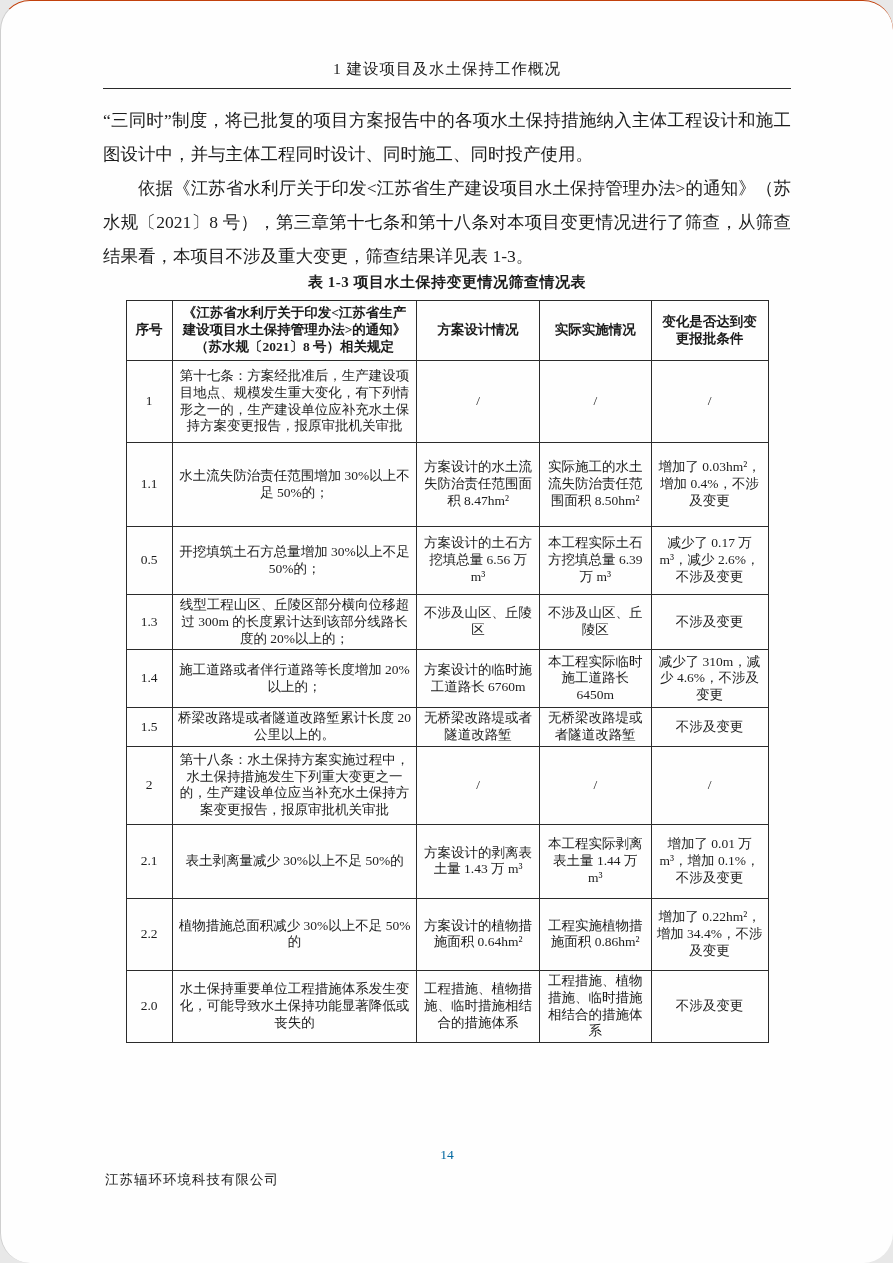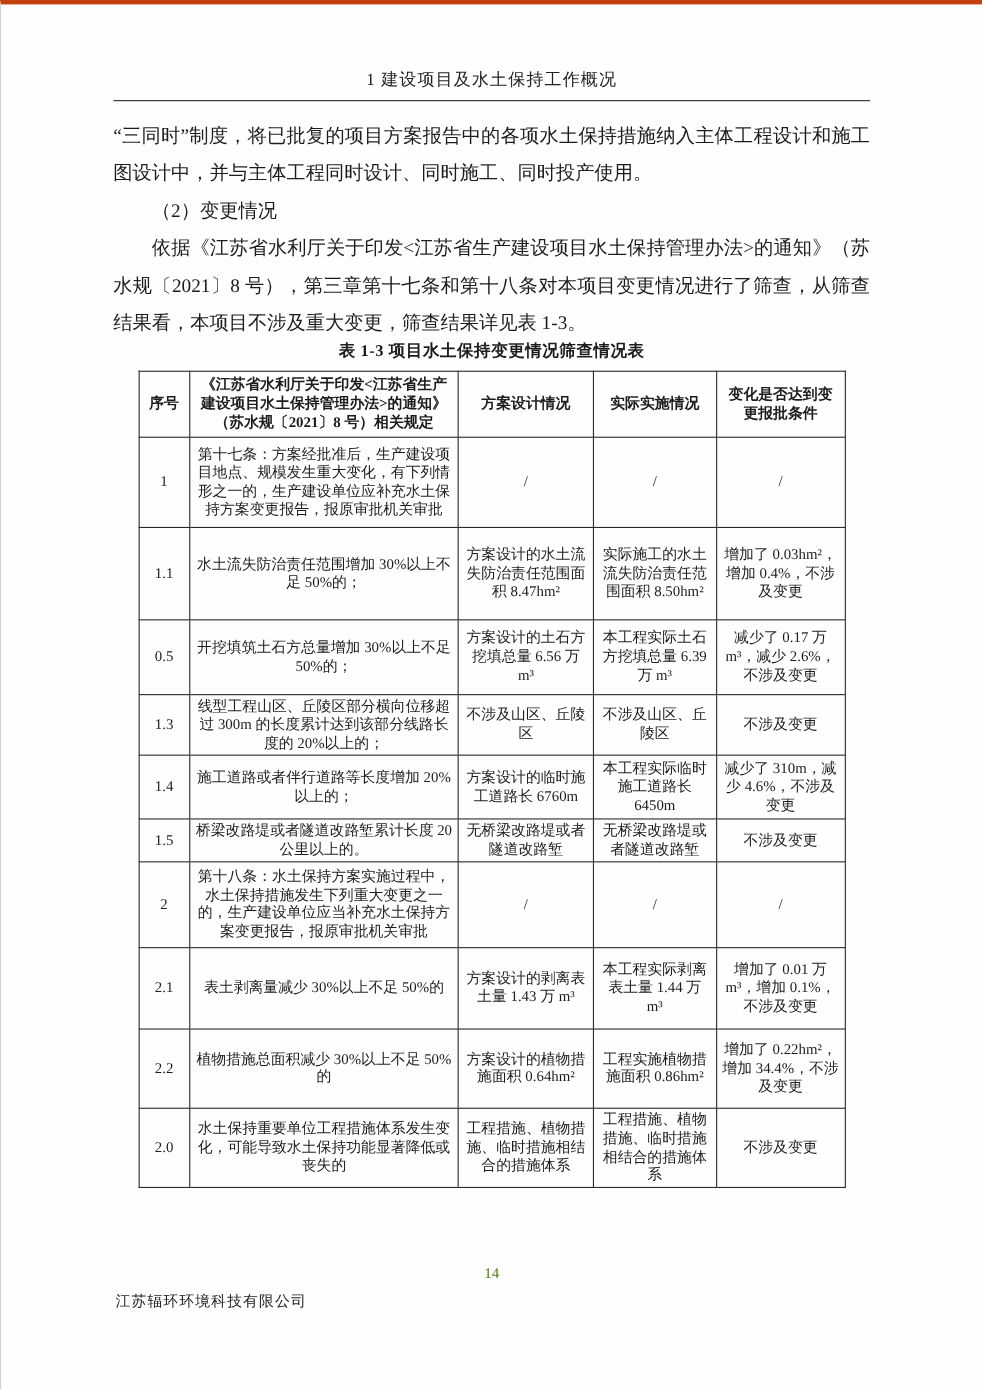--- a/index.html
+++ b/index.html
@@ -7,21 +7,22 @@
   .page {
     position: relative;
     width: 893px;
     height: 1263px;
     margin: 0 auto;
     background: #fefefe;
     color: #1c1c1c;
     font-family: "Liberation Serif", "DejaVu Serif", serif;
     overflow: hidden;
     border-left: 1px solid #cfcfcf;
-    border-top: 4px solid #c2410c;
+    border-top: 1px solid #c2410c;
+    border-radius: 30px;
   }
   .header-title {
     padding-top: 58px;
     text-align: center;
     font-size: 15.5px;
     letter-spacing: 1px;
     color: #222;
   }
   .header-rule {
     width: 688px;
@@ -80,42 +81,41 @@
   tr.r6  { height: 78px; }
   tr.r7  { height: 74px; }
   tr.r8  { height: 72px; }
   tr.r9  { height: 72px; }
   .page-number {
     position: absolute;
     left: 0; right: 0;
     top: 1146px;
     text-align: center;
     font-size: 13.5px;
-    color: #4d7c0f;
+    color: #0369a1;
   }
   .company {
     position: absolute;
     left: 104px;
     top: 1170px;
     font-size: 13.5px;
     letter-spacing: 1px;
     color: #222;
   }
 </style>
 </head>
 <body>
 
 <div class="page">
 
   <div class="header-title">1 建设项目及水土保持工作概况</div>
   <div class="header-rule"></div>
 
   <div class="content">
     <p class="para">“三同时”制度，将已批复的项目方案报告中的各项水土保持措施纳入主体工程设计和施工图设计中，并与主体工程同时设计、同时施工、同时投产使用。</p>
-    <p class="para indent">（2）变更情况</p>
     <p class="para indent">依据《江苏省水利厅关于印发&lt;江苏省生产建设项目水土保持管理办法&gt;的通知》（苏水规〔2021〕8 号），第三章第十七条和第十八条对本项目变更情况进行了筛查，从筛查结果看，本项目不涉及重大变更，筛查结果详见表 1-3。</p>
 
     <div class="table-title">表 1-3 项目水土保持变更情况筛查情况表</div>
 
     <table class="screening">
       <colgroup>
         <col class="c-no">
           <col class="c-reg">
           <col class="c-design">
           <col class="c-actual">

